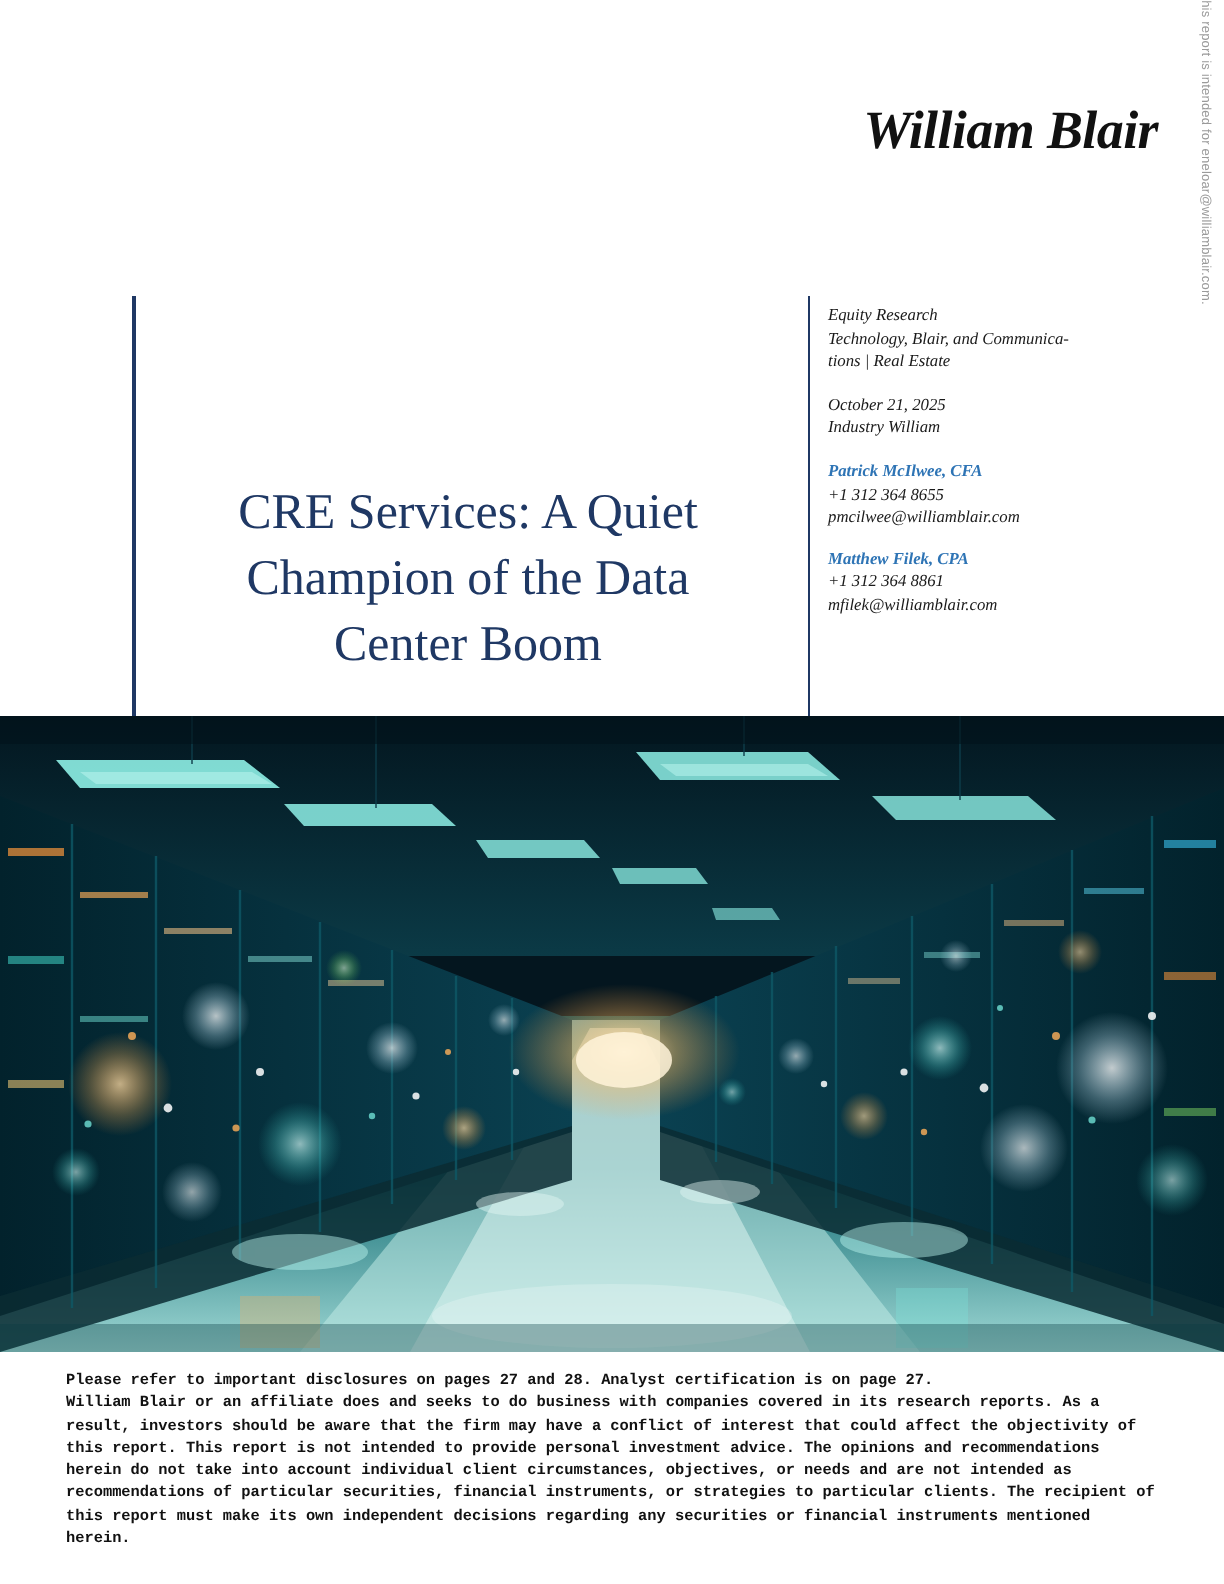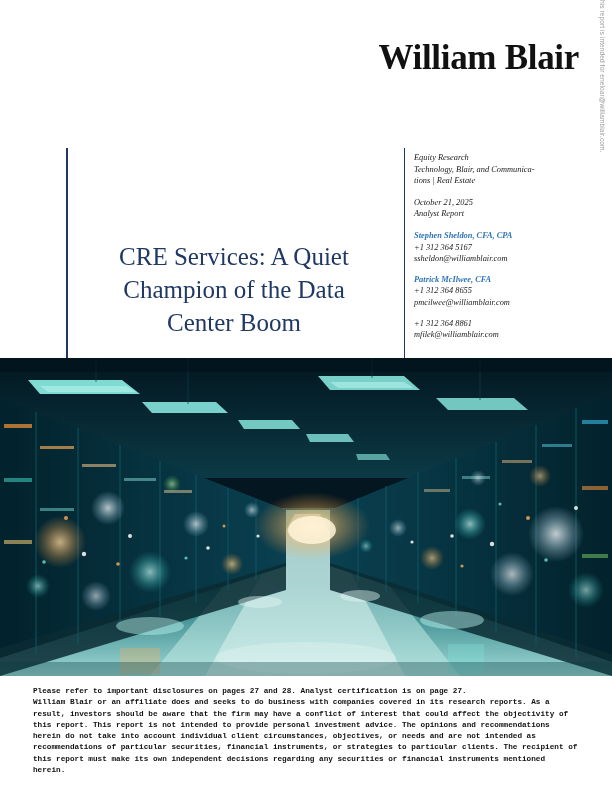--- a/index.html
+++ b/index.html
@@ -14,24 +14,25 @@
     position: relative;
     width: 612px;
     height: 792px;
     background: #ffffff;
   }
 
   
   .logo {
     position: absolute;
     right: 33px;
-    top: 38px;
+    top: 50px;
     font-family: "Liberation Serif", serif;
+    font-style: italic;
     font-weight: bold;
-    font-size: 35px;
+    font-size: 27px;
     letter-spacing: -0.3px;
     color: #111111;
     white-space: nowrap;
   }
 
   
   .left-rule {
     position: absolute;
     left: 66px;
     top: 148px;
@@ -146,36 +147,32 @@
 
   <div class="meta">
     <div class="grp">
       <div>Equity Research</div>
       <div>Technology, Blair, and Communica-</div>
       <div>tions | Real Estate</div>
     </div>
 
     <div class="grp">
       <div>October 21, 2025</div>
-      <div>Analyst Report</div>
+      <div>Industry William</div>
     </div>
 
-    <div class="grp tight">
-      <div class="analyst-name">Stephen Sheldon, CFA, CPA</div>
-      <div class="mono-line">+1 312 364 5167</div>
-      <div class="mono-line">ssheldon@williamblair.com</div>
-    </div>
 
     <div class="grp tight">
       <div class="analyst-name">Patrick McIlwee, CFA</div>
       <div class="mono-line">+1 312 364 8655</div>
       <div class="mono-line">pmcilwee@williamblair.com</div>
     </div>
 
     <div class="grp tight">
+      <div class="analyst-name">Matthew Filek, CPA</div>
       <div class="mono-line">+1 312 364 8861</div>
       <div class="mono-line">mfilek@williamblair.com</div>
     </div>
   </div>
 
   <div class="side-note">This report is intended for eneloar@williamblair.com.</div>
 
   <div class="hero">
     <svg class="hero-svg" viewBox="0 0 612 318" preserveAspectRatio="none">
       <defs>

